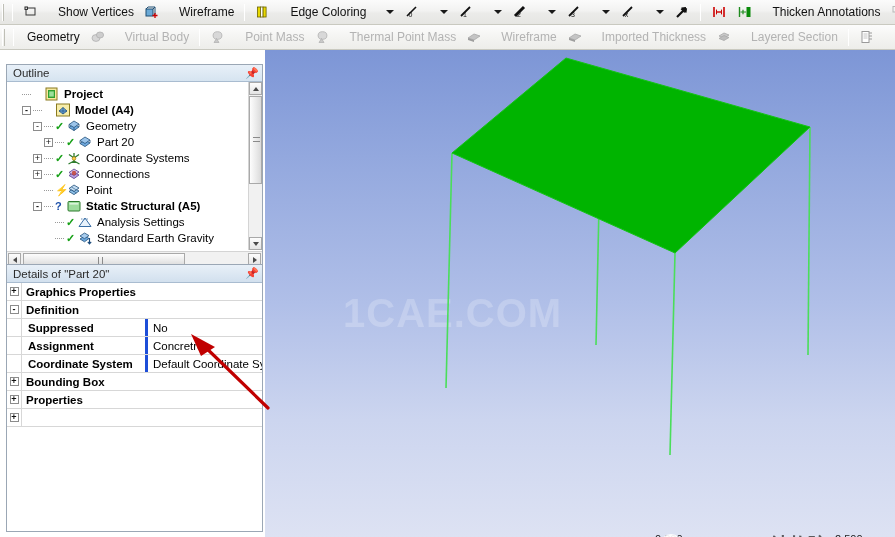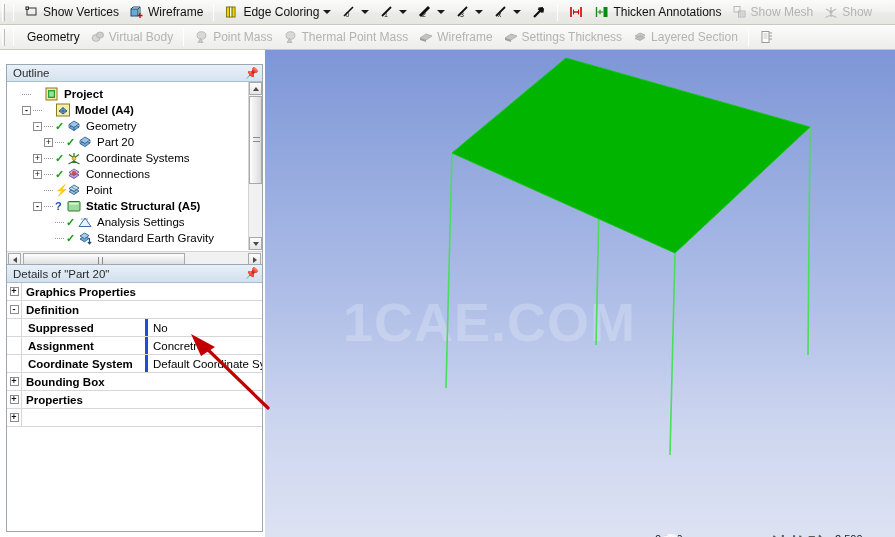--- a/index.html
+++ b/index.html
@@ -21,20 +21,21 @@
     white-space: nowrap; overflow: hidden;
   }
   #toolbar-row-1 { top: 0; }
   #toolbar-row-2 { top: 25px; background: linear-gradient(to bottom,#fcfcfc 0%,#f4f4f2 50%,#ededea 100%); }
 
   .tb-item {
     display: inline-flex; align-items: center;
     height: 21px; padding: 0 4px; margin: 0 1px;
     font-size: 12px; color: #111; line-height: 21px;
     cursor: default;
+    gap: 16px;
   }
   .tb-item.dim { color: #b3b3b3; }
   .tb-item .lbl { margin-left: 3px; }
   .tb-sep {
     display: inline-block; width: 1px; height: 17px;
     background: #c2c2b8; margin: 0 5px;
     border-right: 1px solid #ffffff;
   }
   .tb-grip {
     display:inline-block; width:3px; height:17px; margin:0 3px 0 2px;
@@ -170,21 +171,21 @@
   .dblank { flex:0 0 15px; border-right:1px solid #d7d7d7; }
 
   
   #viewport {
     position:absolute; left:265px; top:50px; width:630px; height:487px;
     background: linear-gradient(to bottom, #7d96d6 0%, #93a8de 22%, #b0bfe8 52%, #ccd5ef 76%, #dde2f3 100%);
     overflow:hidden;
   }
   #wm-text {
     position:absolute; left:78px; top:241px; width:470px;
-    font-size:54px; font-weight:bold; letter-spacing:1px;
+    font-size:40px; font-weight:bold; letter-spacing:1px;
     color: rgba(255,255,255,0.22);
     font-family:"Liberation Sans", sans-serif;
     user-select:none;
   }
   #model-svg { position:absolute; left:0; top:0; width:630px; height:487px; }
   .sb-lbl { position:absolute; font-size:11px; color:#1a1a1a; font-family:"Liberation Sans",sans-serif; }
   #sb-min { left:390px; top:483px; }
   #sb-max { left:570px; top:483px; }
 
   
@@ -408,21 +409,21 @@
     <span class="lbl">Wireframe</span>
   </span>
 
   <span class="tb-item dim">
     <span class="ico">
       <svg width="16" height="16" viewBox="0 0 16 16">
         <path d="M2 9 L8 5 L14 7 L8 11 Z" fill="#c4c4c4" stroke="#a8a8a8" stroke-width="0.8"></path>
         <path d="M2 9 L2 11 L8 13 L8 11 Z" fill="#9e9e9e"></path>
       </svg>
     </span>
-    <span class="lbl">Settings Thickness</span>
+    <span class="lbl">Imported Thickness</span>
   </span>
 
   <span class="tb-item dim">
     <span class="ico">
       <svg width="16" height="16" viewBox="0 0 16 16">
         <path d="M3 7 L8 4 L13 6 L8 9 Z" fill="#c9c9c9" stroke="#a8a8a8" stroke-width="0.8"></path>
         <path d="M3 9.5 L8 6.5 L13 8.5 L8 11.5 Z" fill="#bdbdbd" stroke="#a8a8a8" stroke-width="0.8"></path>
       </svg>
     </span>
     <span class="lbl">Layered Section</span>

